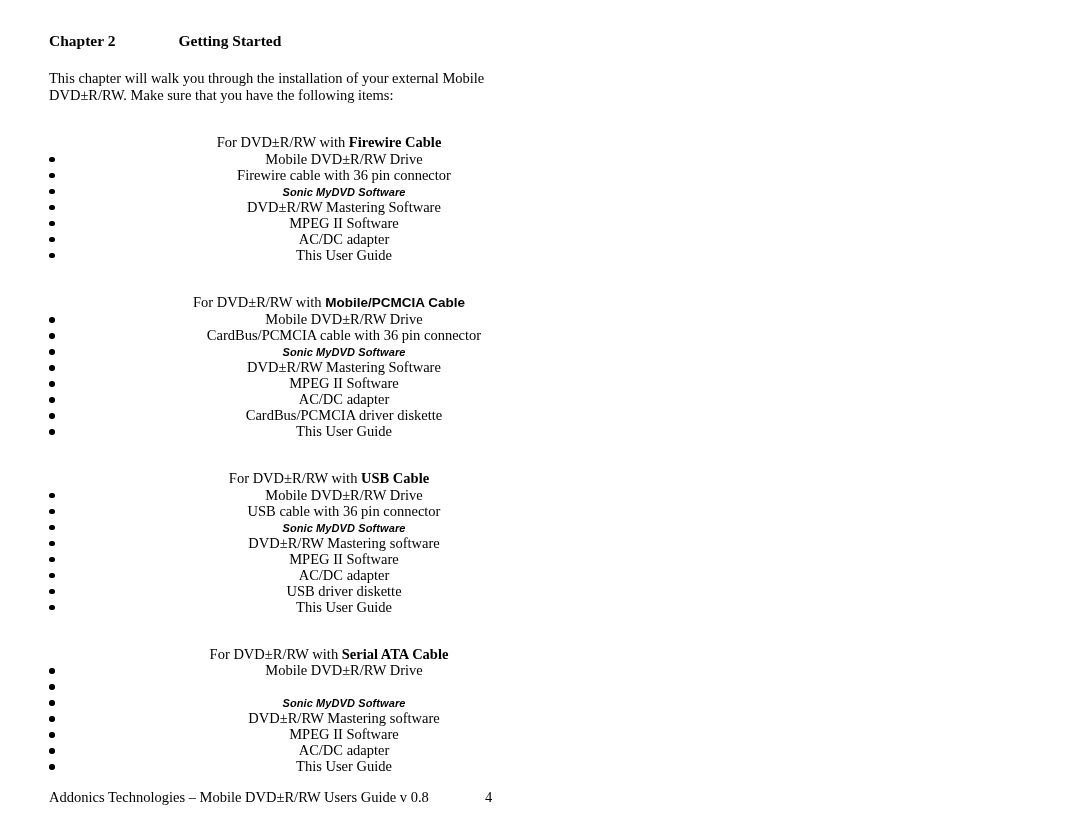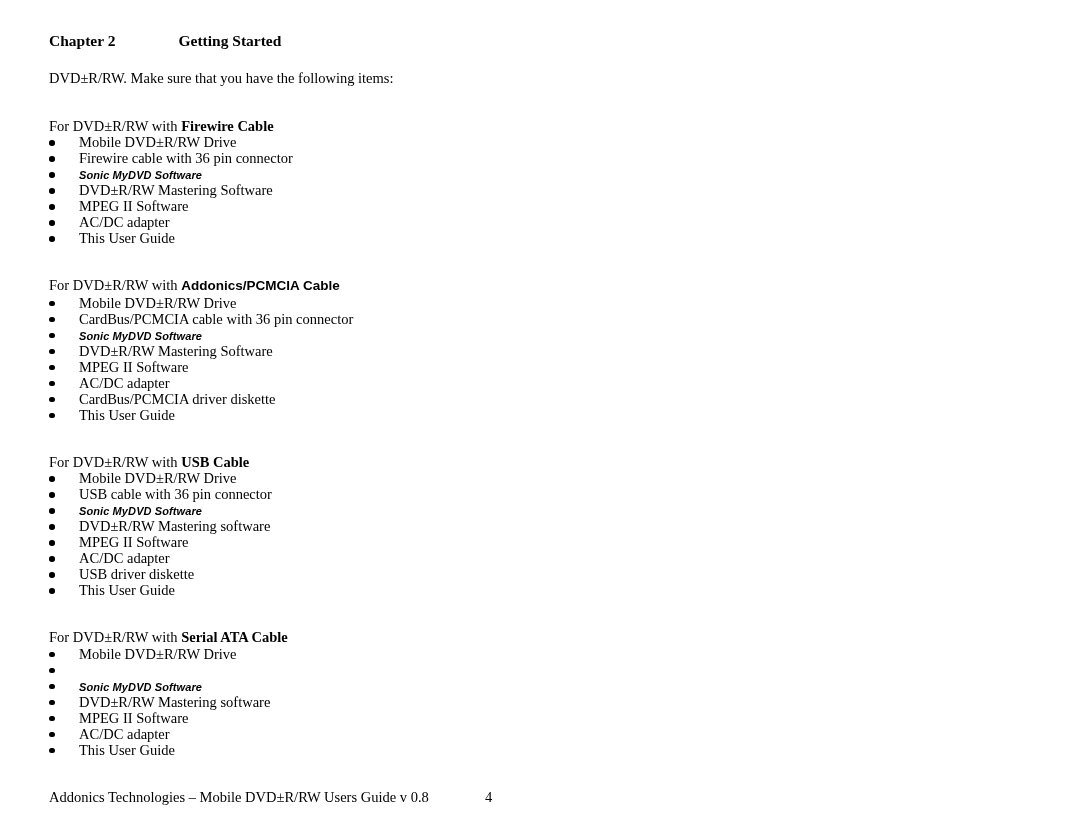--- a/index.html
+++ b/index.html
@@ -49,20 +49,21 @@
     margin-top: 20px;
     font-size: 14.5px;
     line-height: 16.5px;
     font-family: "Liberation Serif", serif;
   }
   .intro .line { display: block; white-space: pre; }
 
   
   .section {
     margin-top: 31px;
+    text-align: center;
   }
   .section-heading {
     font-size: 14.5px;
     line-height: 16.5px;
     font-family: "Liberation Serif", serif;
     white-space: pre;
   }
   .section-heading .prefix {
     font-weight: normal;
   }
@@ -137,38 +138,39 @@
 </head>
 <body>
 
 <div class="page">
 
   <div class="content">
 
     <h1 class="chapter-heading"><span>Chapter 2</span><span class="chapter-gap"></span><span>Getting Started</span></h1>
 
     <p class="intro">
+      <span class="line">This chapter will walk you through the installation of your external Mobile</span>
       <span class="line">DVD±R/RW. Make sure that you have the following items:</span>
     </p>
 
     <div id="sections-container">
         <div class="section">
           <div class="section-heading"><span class="prefix">For DVD±R/RW with </span><span class="cable-serif">Firewire Cable</span></div>
           <ul class="bullet-list">
             <li class="bullet-item"><span class="dot"></span><span class="txt">Mobile DVD±R/RW Drive</span></li>
             <li class="bullet-item"><span class="dot"></span><span class="txt">Firewire cable with 36 pin connector</span></li>
             <li class="bullet-item emph"><span class="dot"></span><span class="txt">Sonic MyDVD Software</span></li>
             <li class="bullet-item"><span class="dot"></span><span class="txt">DVD±R/RW Mastering Software</span></li>
             <li class="bullet-item"><span class="dot"></span><span class="txt">MPEG II Software</span></li>
             <li class="bullet-item"><span class="dot"></span><span class="txt">AC/DC adapter</span></li>
             <li class="bullet-item"><span class="dot"></span><span class="txt">This User Guide</span></li>
           </ul>
         </div>
         <div class="section">
-          <div class="section-heading"><span class="prefix">For DVD±R/RW with </span><span class="cable-sans">Addonics/PCMCIA Cable</span></div>
+          <div class="section-heading"><span class="prefix">For DVD±R/RW with </span><span class="cable-sans">Mobile/PCMCIA Cable</span></div>
           <ul class="bullet-list">
             <li class="bullet-item"><span class="dot"></span><span class="txt">Mobile DVD±R/RW Drive</span></li>
             <li class="bullet-item"><span class="dot"></span><span class="txt">CardBus/PCMCIA cable with 36 pin connector</span></li>
             <li class="bullet-item emph"><span class="dot"></span><span class="txt">Sonic MyDVD Software</span></li>
             <li class="bullet-item"><span class="dot"></span><span class="txt">DVD±R/RW Mastering Software</span></li>
             <li class="bullet-item"><span class="dot"></span><span class="txt">MPEG II Software</span></li>
             <li class="bullet-item"><span class="dot"></span><span class="txt">AC/DC adapter</span></li>
             <li class="bullet-item"><span class="dot"></span><span class="txt">CardBus/PCMCIA driver diskette</span></li>
             <li class="bullet-item"><span class="dot"></span><span class="txt">This User Guide</span></li>
           </ul>

